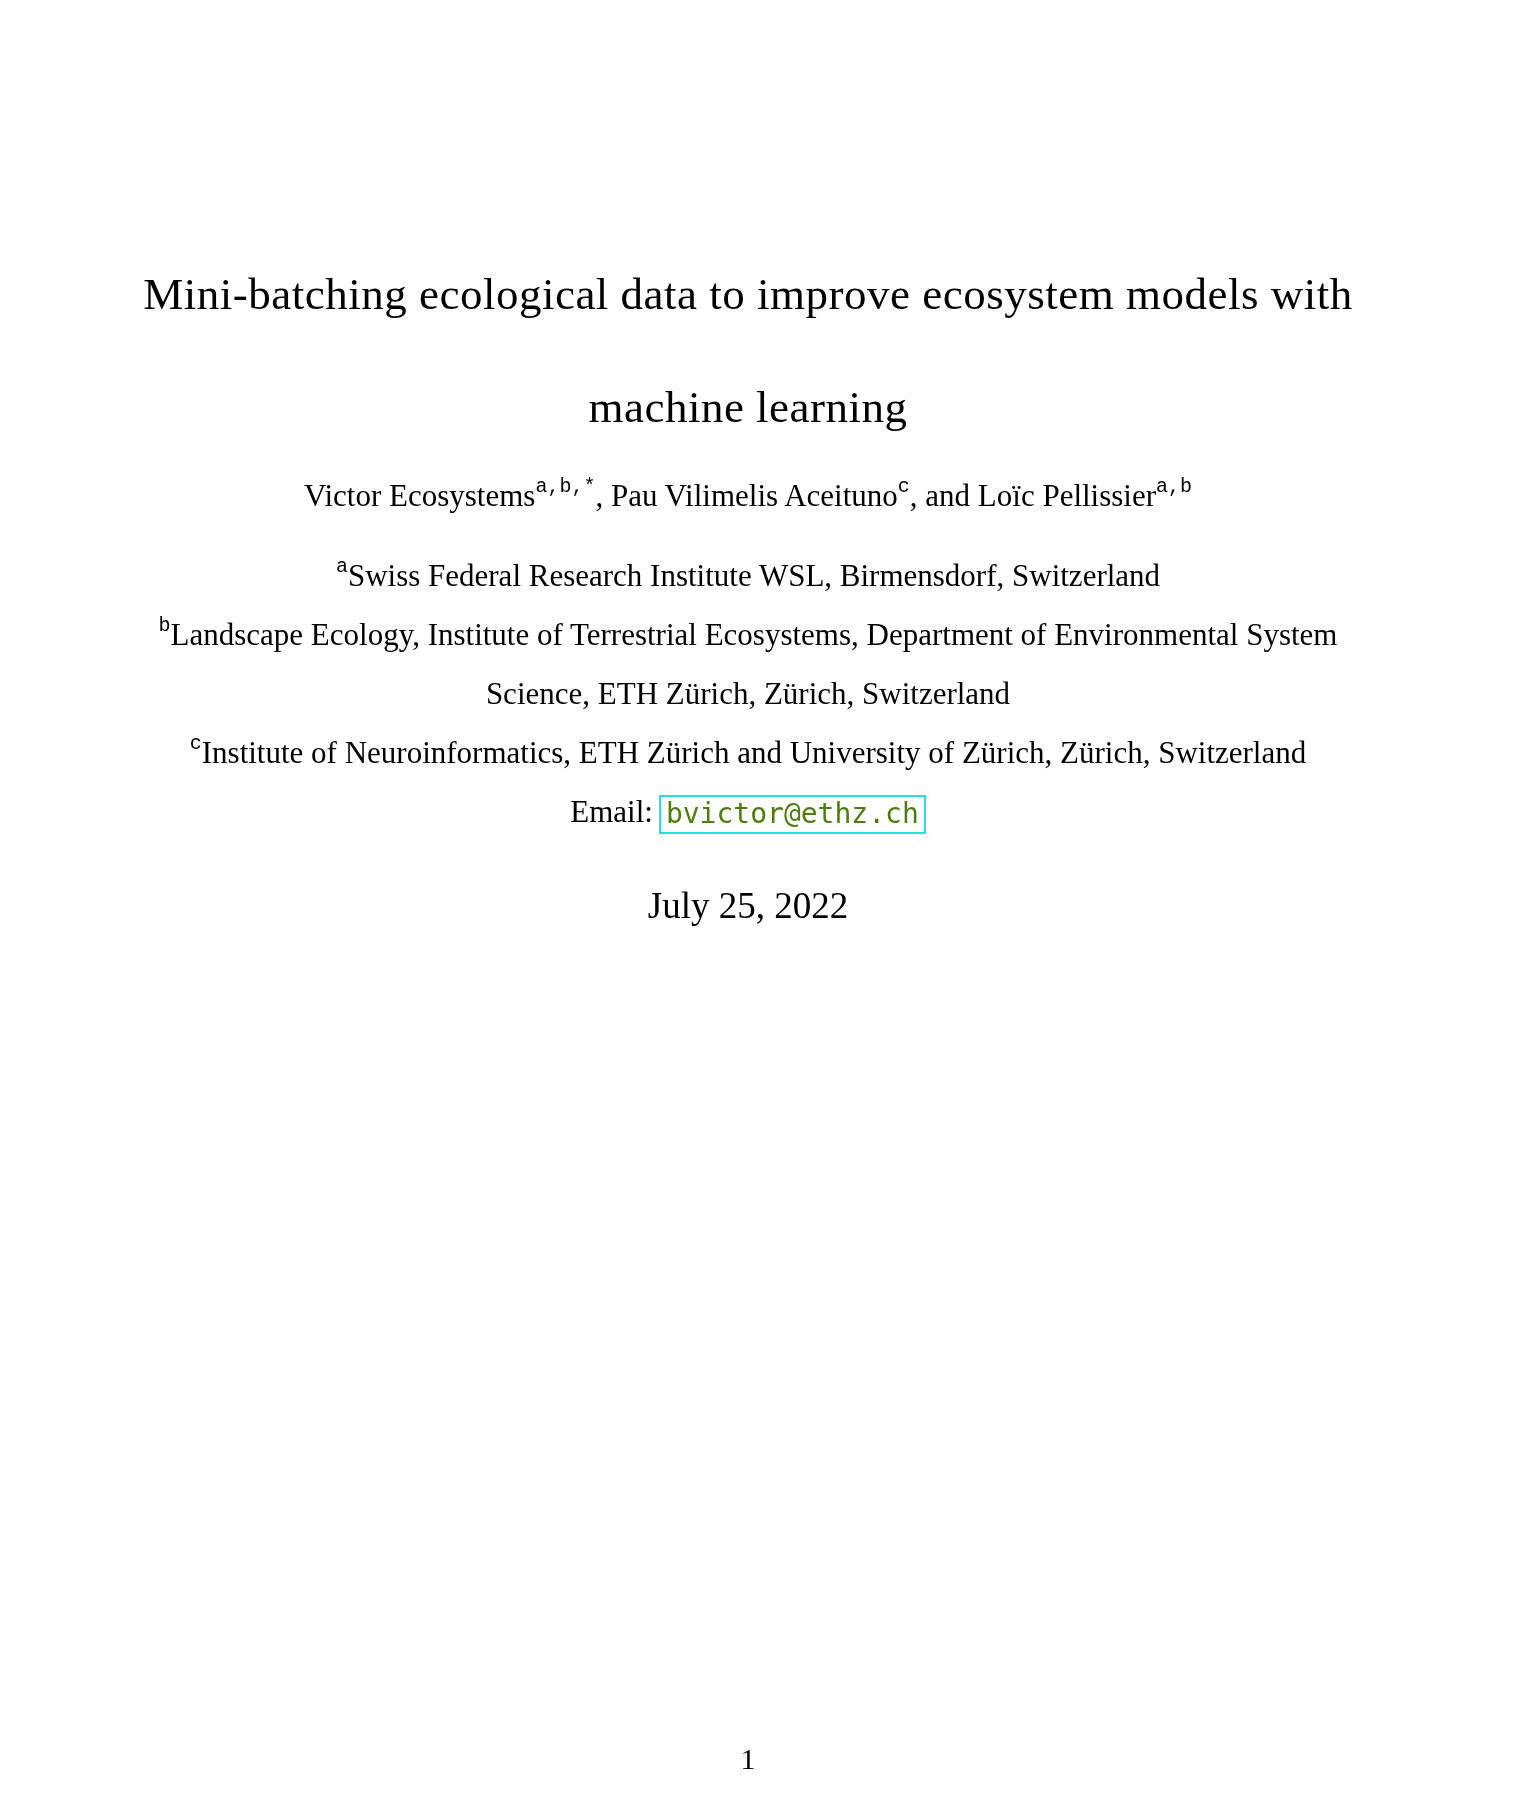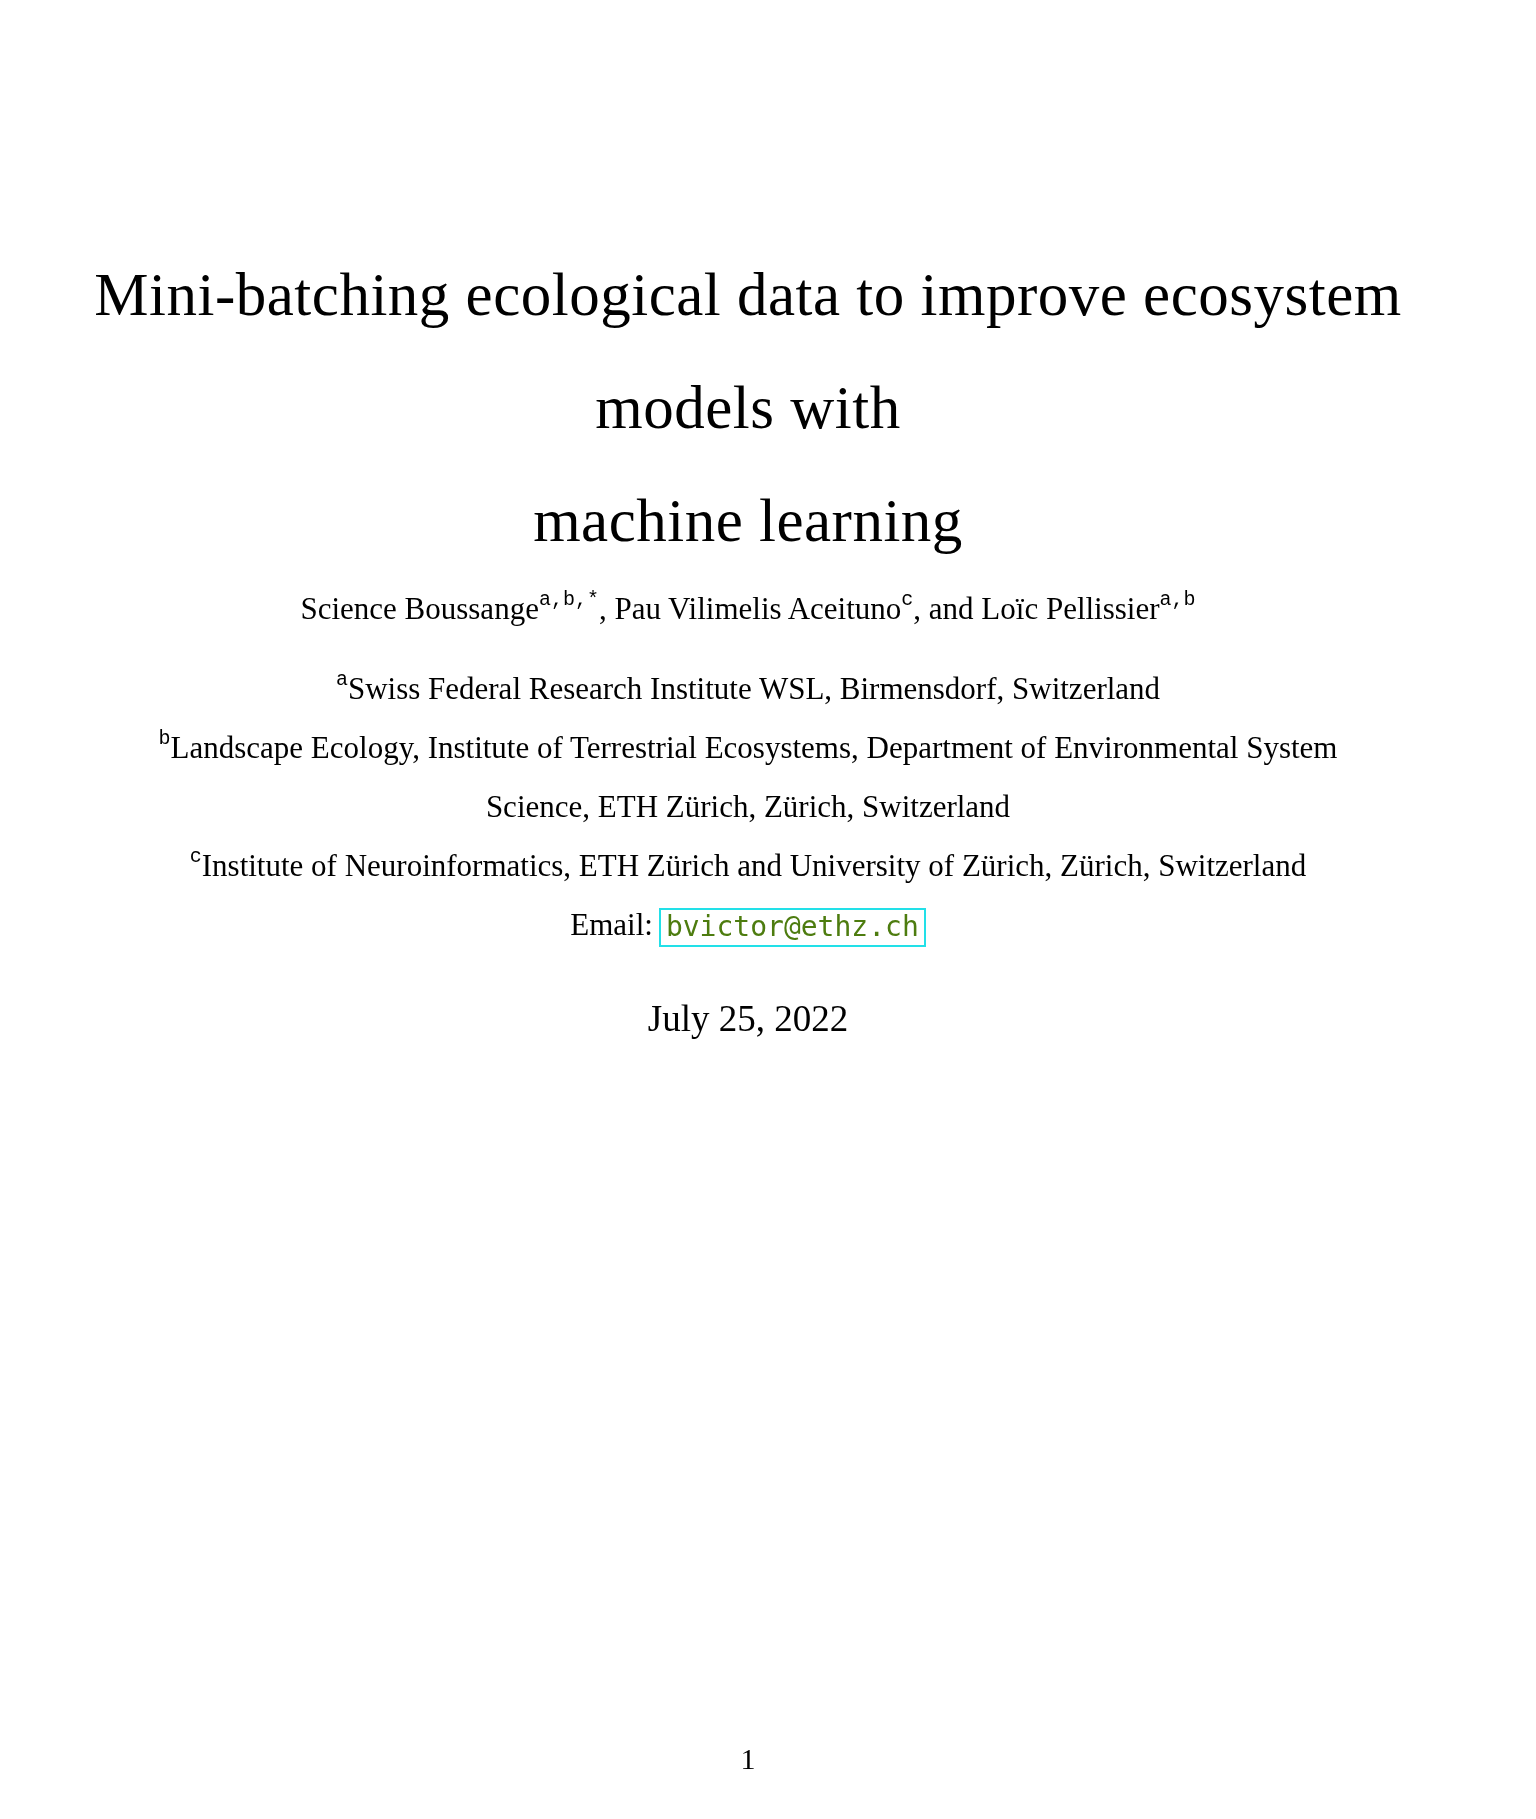--- a/index.html
+++ b/index.html
@@ -18,21 +18,21 @@
     box-sizing: border-box;
   }
   .content {
     box-sizing: border-box;
     width: 100%;
     padding-right: 40px; 
     text-align: center;
   }
   .title-block {
     margin-top: 238px;
-    font-size: 61px;
+    font-size: 45px;
     line-height: 113px;
     font-weight: 400;
     letter-spacing: 0.5px;
   }
   .authors-line {
     margin-top: 12px;
     font-size: 31px;
     line-height: 40px;
   }
   sup.marker {
@@ -84,21 +84,21 @@
 <body>
 
 <div class="page">
   <div class="content">
 
     <div class="title-block">
       <div>Mini-batching ecological data to improve ecosystem models with</div>
       <div>machine learning</div>
     </div>
 
-    <div class="authors-line"><span>Science Boussange</span><sup class="marker">a,b,*</sup><span>, </span><span>Pau Vilimelis Aceituno</span><sup class="marker">c</sup><span>, and </span><span>Loïc Pellissier</span><sup class="marker">a,b</sup></div>
+    <div class="authors-line"><span>Victor Ecosystems</span><sup class="marker">a,b,*</sup><span>, </span><span>Pau Vilimelis Aceituno</span><sup class="marker">c</sup><span>, and </span><span>Loïc Pellissier</span><sup class="marker">a,b</sup></div>
 
     <div class="affiliations">
       <div class="affiliation"><sup class="marker">a</sup><span>Swiss Federal Research Institute WSL, Birmensdorf, Switzerland</span></div>
       <div class="affiliation"><sup class="marker">b</sup><span>Landscape Ecology, Institute of Terrestrial Ecosystems, Department of Environmental System Science, ETH Zürich, Zürich, Switzerland</span></div>
       <div class="affiliation"><sup class="marker">c</sup><span>Institute of Neuroinformatics, ETH Zürich and University of Zürich, Zürich, Switzerland</span></div>
       <div class="affiliation email-line"><span>Email:</span><a href="#" class="email-box">bvictor@ethz.ch</a></div>
     </div>
 
     <div class="date-line">July 25, 2022</div>
 

